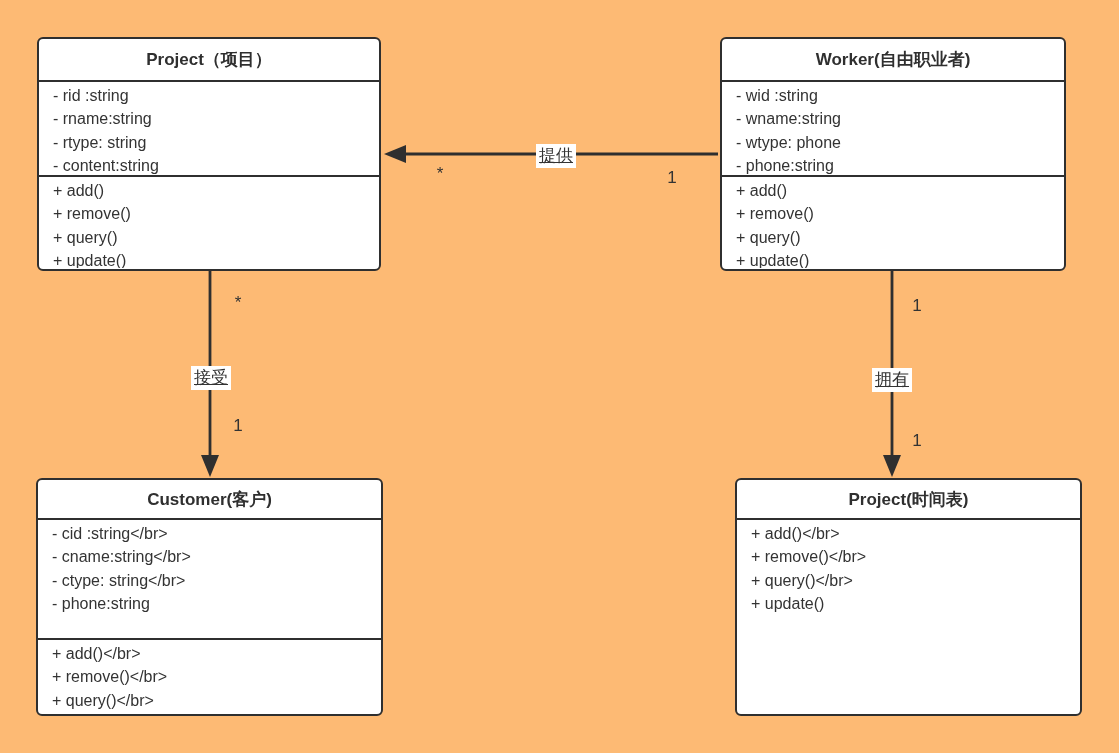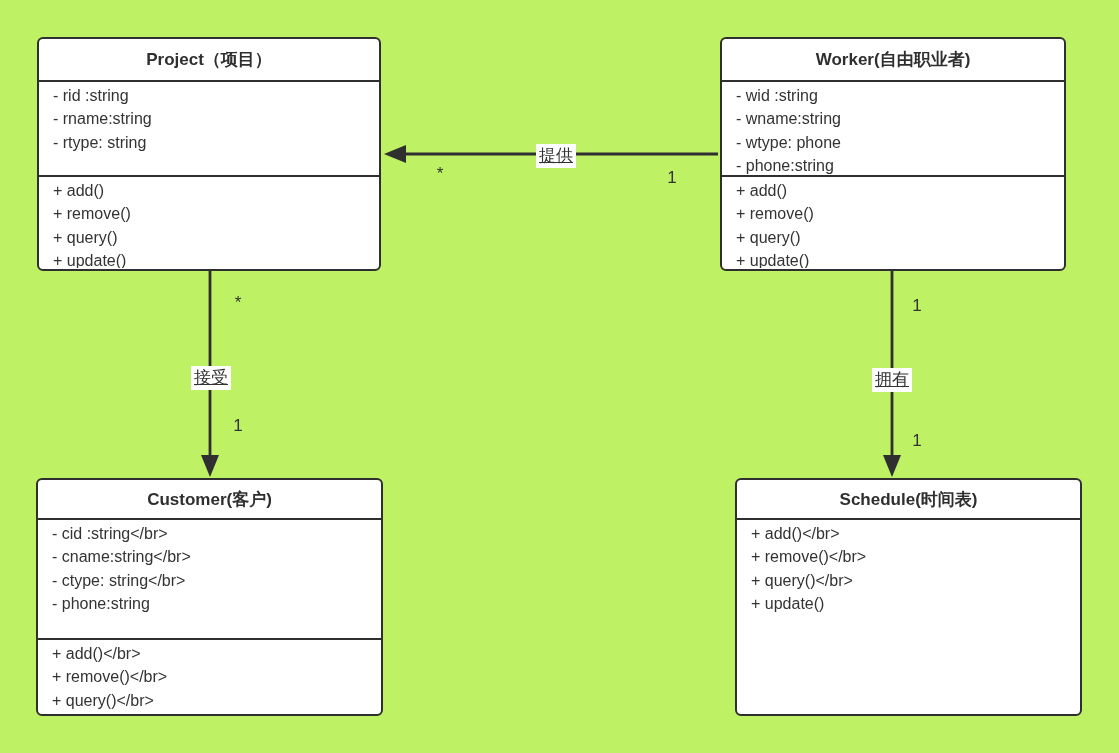--- a/index.html
+++ b/index.html
@@ -3,21 +3,21 @@
 <meta charset="utf-8">
 <style>
   * { margin: 0; padding: 0; box-sizing: border-box; }
   html, body {
     font-family: "Liberation Sans", "DejaVu Sans", sans-serif;
   }
   .canvas {
     position: relative;
     width: 1119px;
     height: 753px;
-    background: #bef264;
+    background: #fdba74;
     overflow: hidden;
   }
   .uml-class {
     position: absolute;
     background: #ffffff;
     border: 2.5px solid #2f2f2f;
     border-radius: 6px;
     color: #303030;
     overflow: hidden;
   }
@@ -98,20 +98,21 @@
 <body>
 
 <div class="canvas">
 
   <div class="uml-class box-top" id="box-project">
     <div class="uml-title">Project（项目）</div>
     <div class="uml-attrs">
       <div class="uml-line">- rid :string</div>
       <div class="uml-line">- rname:string</div>
       <div class="uml-line">- rtype: string</div>
+      <div class="uml-line">- content:string</div>
     </div>
     <div class="uml-methods">
       <div class="uml-line">+ add()</div>
       <div class="uml-line">+ remove()</div>
       <div class="uml-line">+ query()</div>
       <div class="uml-line">+ update()</div>
     </div>
   </div>
 
   <div class="uml-class box-top" id="box-worker">
@@ -140,21 +141,21 @@
     </div>
     <div class="uml-methods">
       <div class="uml-line">+ add()&lt;/br&gt;</div>
       <div class="uml-line">+ remove()&lt;/br&gt;</div>
       <div class="uml-line">+ query()&lt;/br&gt;</div>
       <div class="uml-line">+ update()</div>
     </div>
   </div>
 
   <div class="uml-class box-bottom" id="box-schedule">
-    <div class="uml-title">Schedule(时间表)</div>
+    <div class="uml-title">Project(时间表)</div>
     <div class="uml-methods">
       <div class="uml-line">+ add()&lt;/br&gt;</div>
       <div class="uml-line">+ remove()&lt;/br&gt;</div>
       <div class="uml-line">+ query()&lt;/br&gt;</div>
       <div class="uml-line">+ update()</div>
     </div>
   </div>
 
   <svg class="connectors" viewBox="0 0 1119 753" xmlns="http://www.w3.org/2000/svg">
 

